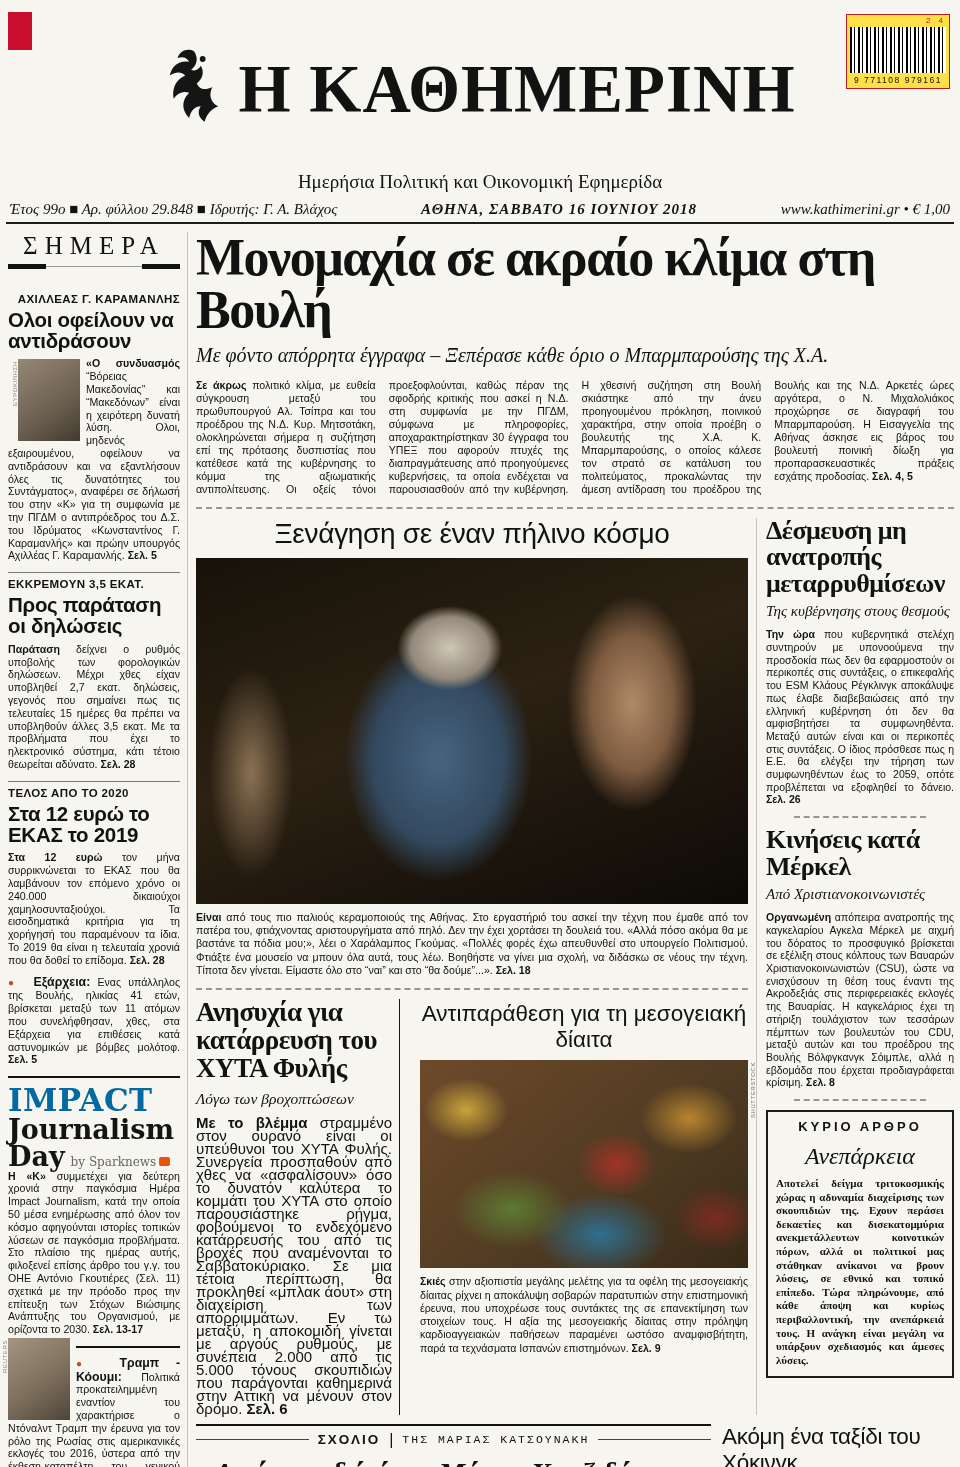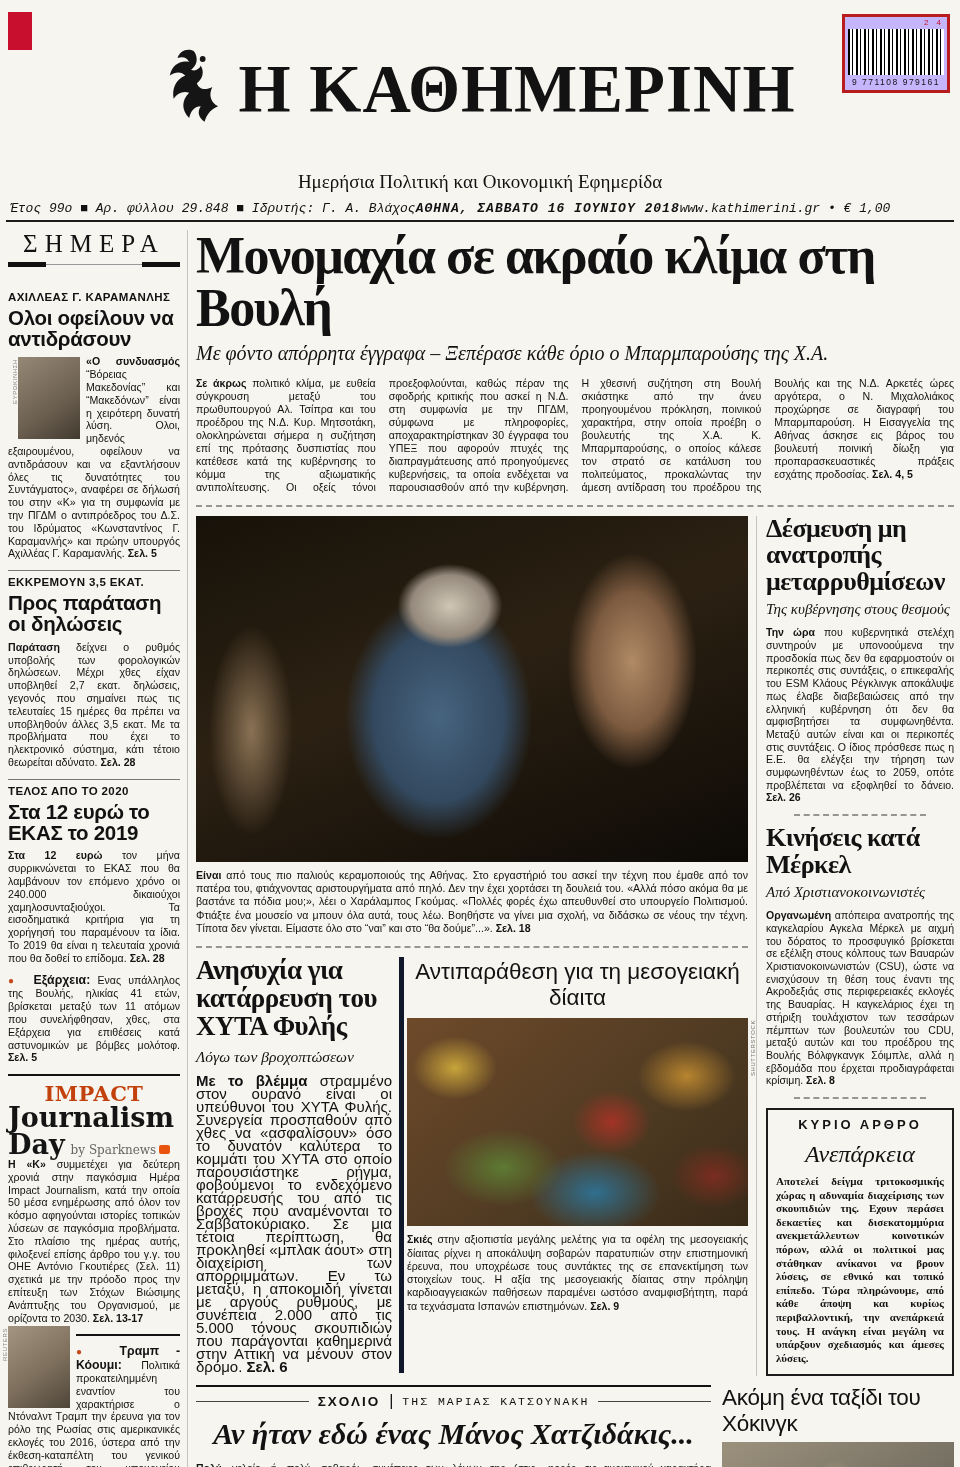--- a/index.html
+++ b/index.html
@@ -5,51 +5,51 @@
   html,body{margin:0;padding:0;background:#dedcd4;}
   .page{position:relative;width:960px;height:1467px;margin:0 auto;background:#f6f5ef;color:#121212;
         font-family:"Liberation Sans",sans-serif;overflow:hidden;}
   
   .corner-mark{position:absolute;left:8px;top:12px;width:24px;height:38px;background:#c8102e;}
   .masthead{position:relative;text-align:center;padding-top:10px;}
   .mast-row{display:flex;align-items:center;justify-content:center;gap:16px;}
   .eagle{width:58px;height:84px;flex:0 0 auto;}
   .mast-title{font-family:"Liberation Serif",serif;font-weight:700;font-size:67px;line-height:1;letter-spacing:1px;}
   .mast-sub{font-family:"Liberation Serif",serif;font-size:19px;margin-top:4px;}
-  .barcode{position:absolute;right:10px;top:14px;width:96px;background:#c4b5fd;border:3px solid #b91c1c;padding:2px 3px 3px;}
+  .barcode{position:absolute;right:10px;top:14px;width:96px;background:#fde047;border:1px solid #b91c1c;padding:2px 3px 3px;}
   .barcode-top{color:#c8102e;font-size:8px;text-align:right;letter-spacing:3px;line-height:1;}
   .barcode-bars{height:46px;margin-top:2px;background:repeating-linear-gradient(90deg,#000 0 2px,#fff 2px 4px,#000 4px 5px,#fff 5px 8px);}
   .barcode-num{font-size:8.5px;letter-spacing:1.5px;text-align:center;margin-top:2px;}
-  .infoline{display:flex;align-items:baseline;font-family:Liberation Mono, monospace;
-            font-style:italic;font-size:13px;padding:8px 10px 4px;}
+  .infoline{display:flex;justify-content:space-between;align-items:baseline;font-family:Liberation Serif, serif;
+            font-style:italic;font-size:15px;padding:8px 10px 4px;}
   .infoline .mid{font-weight:600;letter-spacing:1px;}
   .mast-rule{border:0;border-top:2px solid #1c1c1c;margin:0 6px;}
   
   .content{display:grid;grid-template-columns:180px 1fr;column-gap:8px;padding:8px 6px 0 8px;}
   .sidebar{border-right:1px solid #c6c3b8;padding-right:7px;}
   
   .simera{font-family:"Liberation Serif",serif;font-size:25px;letter-spacing:7px;text-align:center;}
   .simera-rule{display:flex;align-items:center;margin:4px 0 6px;}
   .simera-rule .block{width:38px;height:5px;background:#111;}
   .simera-rule .thin{flex:1;border-top:1px solid #999;}
   .kicker{font-size:11.5px;font-weight:700;letter-spacing:.4px;padding-top:5px;margin-top:10px;border-top:1px solid #777;}
-  .kicker.first{border-top:0;margin-top:19px;}
+  .kicker.first{border-top:0;margin-top:19px;text-align:right;}
   .sb-head{font-size:20.5px;font-weight:700;line-height:1.04;margin:4px 0 6px;letter-spacing:-.3px;}
   .sb-body,.brief{font-size:10.6px;line-height:12.8px;text-align:justify;}
   .portrait{float:left;width:62px;height:82px;margin:2px 6px 1px 10px;position:relative;
             background:linear-gradient(145deg,#968876,#6b5f50 60%,#423a2f);}
   .portrait.g{background:linear-gradient(145deg,#a39582,#7d6f5c 55%,#4e4539);}
   .vcred{position:absolute;left:-9px;top:2px;writing-mode:vertical-rl;transform:rotate(180deg);
          font-size:6px;color:#8a8a8a;letter-spacing:.6px;}
   .sb-sep{border:0;border-top:2px solid #111;margin:10px 0 8px;}
   .brief{margin-top:9px;}
   .bull{color:#c64a1d;font-size:10px;}
   .brief b.bl{font-size:12.3px;padding-left:8px;}
   .impact{margin-top:4px;}
-  .impact .l1{font-family:"DejaVu Serif",serif;font-weight:800;font-size:21px;line-height:.95;color:#c2410c;letter-spacing:.5px;text-align:center;}
+  .impact .l1{font-family:"DejaVu Serif",serif;font-weight:800;font-size:31px;line-height:.95;color:#0369a1;letter-spacing:.5px;}
   .impact .l2,.impact .l3{font-family:"DejaVu Serif",serif;font-weight:800;font-size:27px;line-height:1.0;color:#141414;}
   .impact .by{font-size:12px;color:#666;font-weight:400;margin-left:6px;}
   .spark-icon{display:inline-block;width:11px;height:9px;background:#e8530e;border-radius:2px;margin-left:3px;}
   
   .lead-head{font-family:"Liberation Serif",serif;font-weight:600;font-size:52px;line-height:1.0;letter-spacing:-1.5px;margin:0 0 8px;}
   .lead-sub{font-family:"Liberation Serif",serif;font-style:italic;font-size:20px;margin:0 0 12px;}
   .lead-cols{column-count:4;column-gap:13px;font-size:10.6px;line-height:13px;text-align:justify;}
   .dashed{border:0;border-top:2px dashed #98958d;margin:11px 0 9px;}
   
   .middle{display:grid;grid-template-columns:1fr 188px;column-gap:9px;}
@@ -60,21 +60,21 @@
       radial-gradient(90px 150px at 79% 42%,#b08a66 0%,#7d5b40 45%,rgba(0,0,0,0) 72%),
       radial-gradient(70px 56px at 46% 26%,#cfc6b5 0%,#94897c 55%,rgba(0,0,0,0) 75%),
       radial-gradient(130px 170px at 44% 58%,#47647f 0%,#33495f 50%,rgba(0,0,0,0) 72%),
       radial-gradient(60px 150px at 10% 62%,#8a7154 0%,rgba(0,0,0,0) 70%),
       linear-gradient(160deg,#171209 0%,#2c2113 45%,#0d0a06 100%);}
   .cap{font-size:10.6px;line-height:13.3px;text-align:justify;margin-top:7px;}
   .duo{display:grid;grid-template-columns:196px 1fr;column-gap:7px;margin-top:2px;}
   .xyta-head{font-family:"Liberation Serif",serif;font-weight:600;font-size:27px;line-height:1.03;letter-spacing:-.5px;margin:0;}
   .xyta-sub{font-family:"Liberation Serif",serif;font-style:italic;font-size:15.5px;margin:7px 0 8px;}
   .body-txt{font-size:15px;line-height:13px;text-align:justify;}
-  .diet-col{border-left:5px solid #0f172a;padding-left:3px;}
+  .diet-col{border-left:1px solid #0f172a;padding-left:20px;}
   .diet-head{font-size:22.5px;font-weight:500;text-align:center;margin:2px 0 7px;}
   .photo-food{height:208px;background:
       radial-gradient(60px 45px at 14% 24%,#c8a43a,rgba(0,0,0,0) 70%),
       radial-gradient(70px 50px at 82% 28%,#b8852f,rgba(0,0,0,0) 70%),
       radial-gradient(85px 55px at 28% 72%,#5d7a33,rgba(0,0,0,0) 70%),
       radial-gradient(55px 45px at 60% 50%,#a33326,rgba(0,0,0,0) 72%),
       radial-gradient(95px 60px at 55% 84%,#2f6f8f,rgba(0,0,0,0) 70%),
       radial-gradient(60px 45px at 90% 76%,#7a2d20,rgba(0,0,0,0) 72%),
       linear-gradient(140deg,#6e4a2a,#4e3a22 60%,#382a18);}
   
@@ -222,20 +222,21 @@
           <span>του προέδρου της Βουλής και της Ν.Δ. Αρκετές ώρες αργότερα, ο Ν. Μιχαλολιάκος προχώρησε σε διαγραφή του Μπαρμπαρούση. Η Εισαγγελία της Αθήνας άσκησε εις βάρος του βουλευτή ποινική δίωξη για προπαρασκευαστικές πράξεις εσχάτης προδοσίας.</span>
           <b>Σελ. 4, 5</b>
         </div>
       </section>
 
       <hr class="dashed">
 
       <div class="middle">
         <div class="center-zone">
           <section>
+            <h3 class="potter-head">Ξενάγηση σε έναν πήλινο κόσμο</h3>
             <div class="photo photo-main"></div>
             <div class="cap">
               <b>Είναι</b><span> από τους πιο παλιούς κεραμοποιούς της Αθήνας. Στο εργαστήριό του ασκεί την τέχνη που έμαθε από τον πατέρα του, φτιάχνοντας αριστουργήματα από πηλό. Δεν την έχει χορτάσει τη δουλειά του. «Αλλά πόσο ακόμα θα με βαστάνε τα πόδια μου;», λέει ο Χαράλαμπος Γκούμας. «Πολλές φορές έχω απευθυνθεί στο υπουργείο Πολιτισμού. Φτιάξτε ένα μουσείο να μπουν όλα αυτά, τους λέω. Βοηθήστε να γίνει μια σχολή, να διδάσκω σε νέους την τέχνη. Τίποτα δεν γίνεται. Είμαστε όλο στο “ναι” και στο “θα δούμε”...».</span>
               <b>Σελ. 18</b>
             </div>
           </section>
 
           <hr class="dashed">
 
           <div class="duo">

